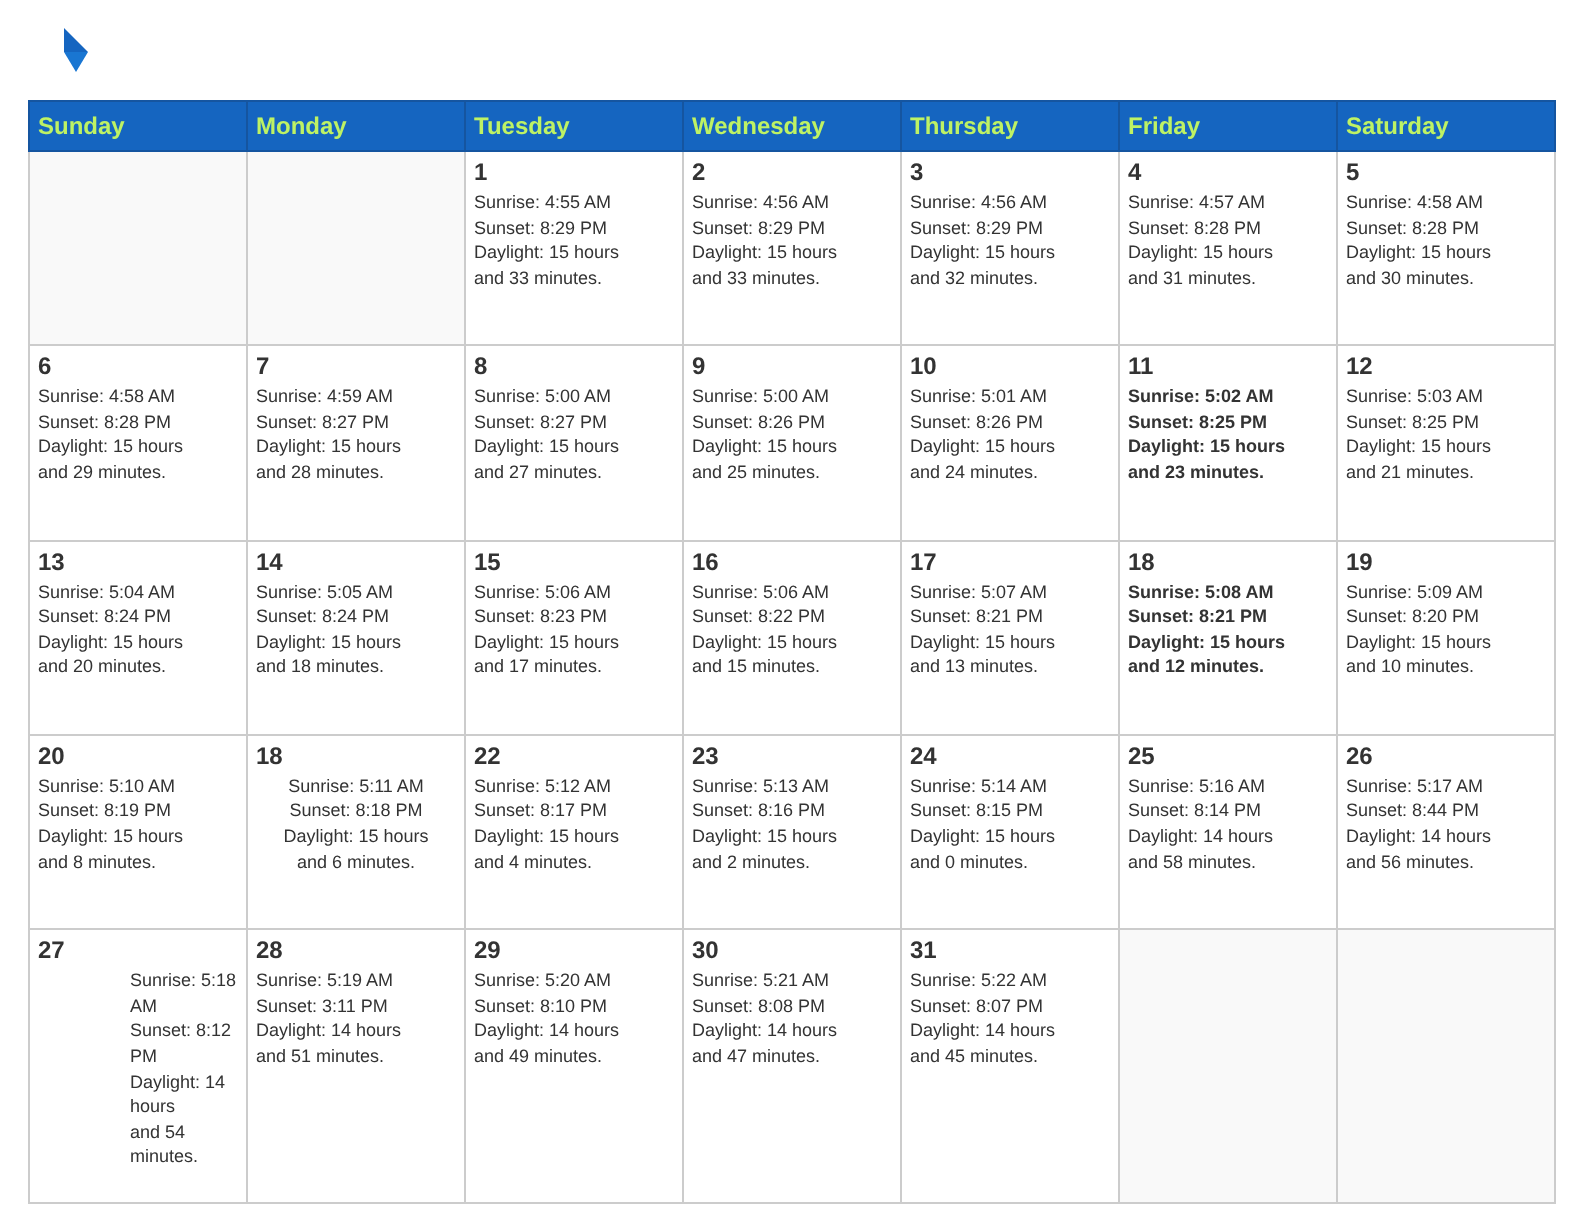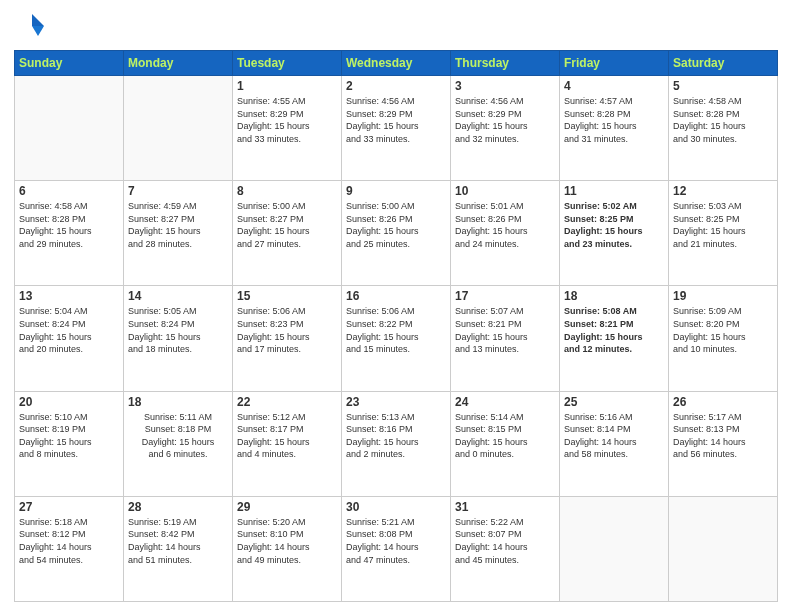--- a/index.html
+++ b/index.html
@@ -315,37 +315,37 @@
           <td>
             <span class="day-number">25</span>
             <div class="day-info" style="white-space: pre-line;">Sunrise: 5:16 AM
 Sunset: 8:14 PM
 Daylight: 14 hours
 and 58 minutes.</div>
           </td>
           <td>
             <span class="day-number">26</span>
             <div class="day-info" style="white-space: pre-line;">Sunrise: 5:17 AM
-Sunset: 8:13 PM
+Sunset: 8:44 PM
 Daylight: 14 hours
 and 56 minutes.</div>
           </td>
         </tr>
         <tr>
           <td>
             <span class="day-number">27</span>
-            <div class="day-info" style="white-space: pre-line;">Sunrise: 5:18 AM
+            <div class="day-info" style="white-space: pre-line; margin-left: 46px;">Sunrise: 5:18 AM
 Sunset: 8:12 PM
 Daylight: 14 hours
 and 54 minutes.</div>
           </td>
           <td>
             <span class="day-number">28</span>
             <div class="day-info" style="white-space: pre-line;">Sunrise: 5:19 AM
-Sunset: 8:42 PM
+Sunset: 3:11 PM
 Daylight: 14 hours
 and 51 minutes.</div>
           </td>
           <td>
             <span class="day-number">29</span>
             <div class="day-info" style="white-space: pre-line;">Sunrise: 5:20 AM
 Sunset: 8:10 PM
 Daylight: 14 hours
 and 49 minutes.</div>
           </td>

